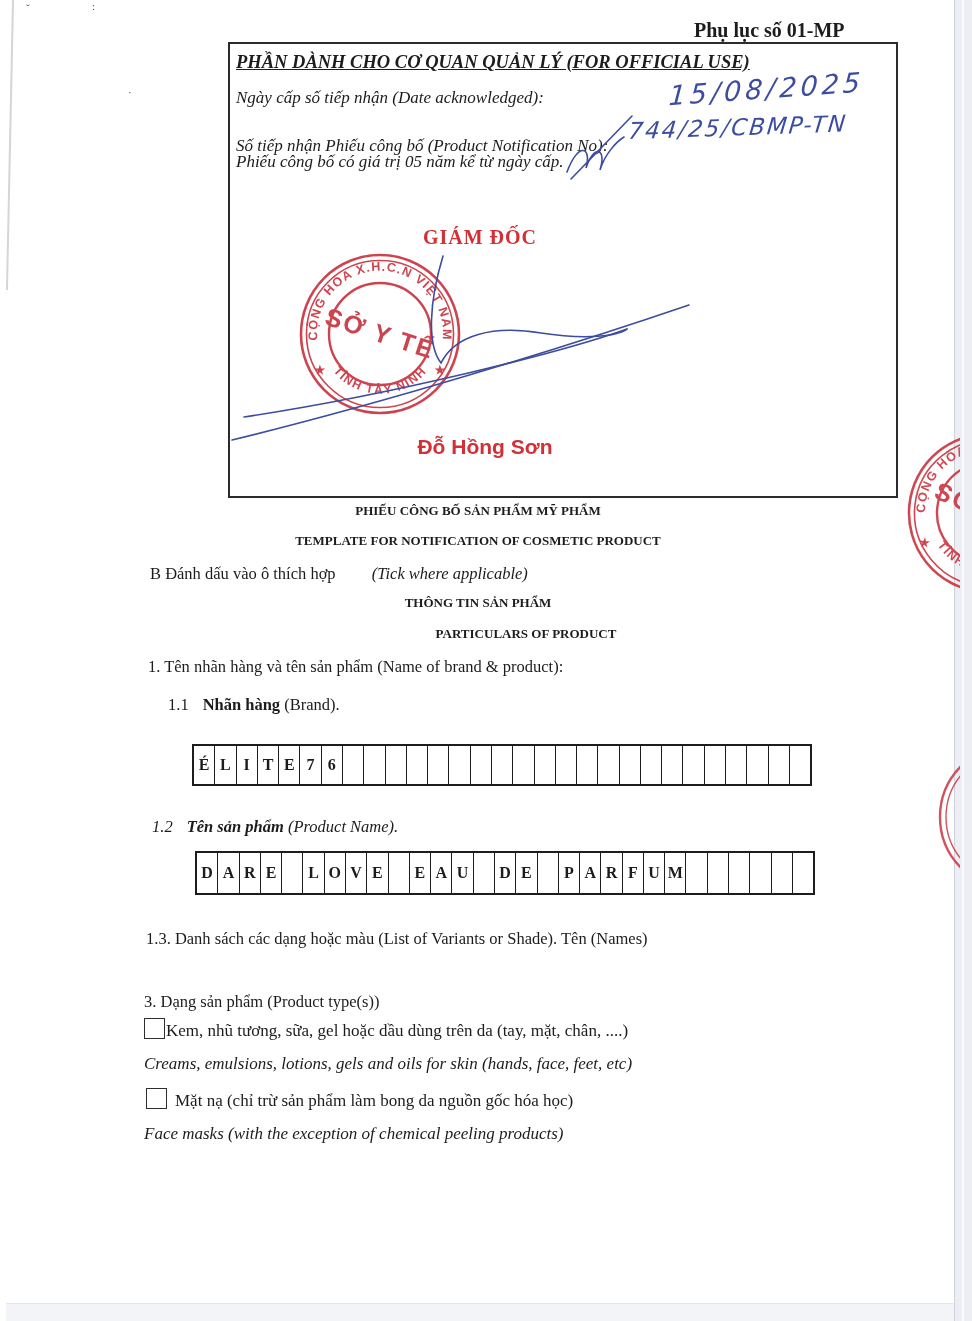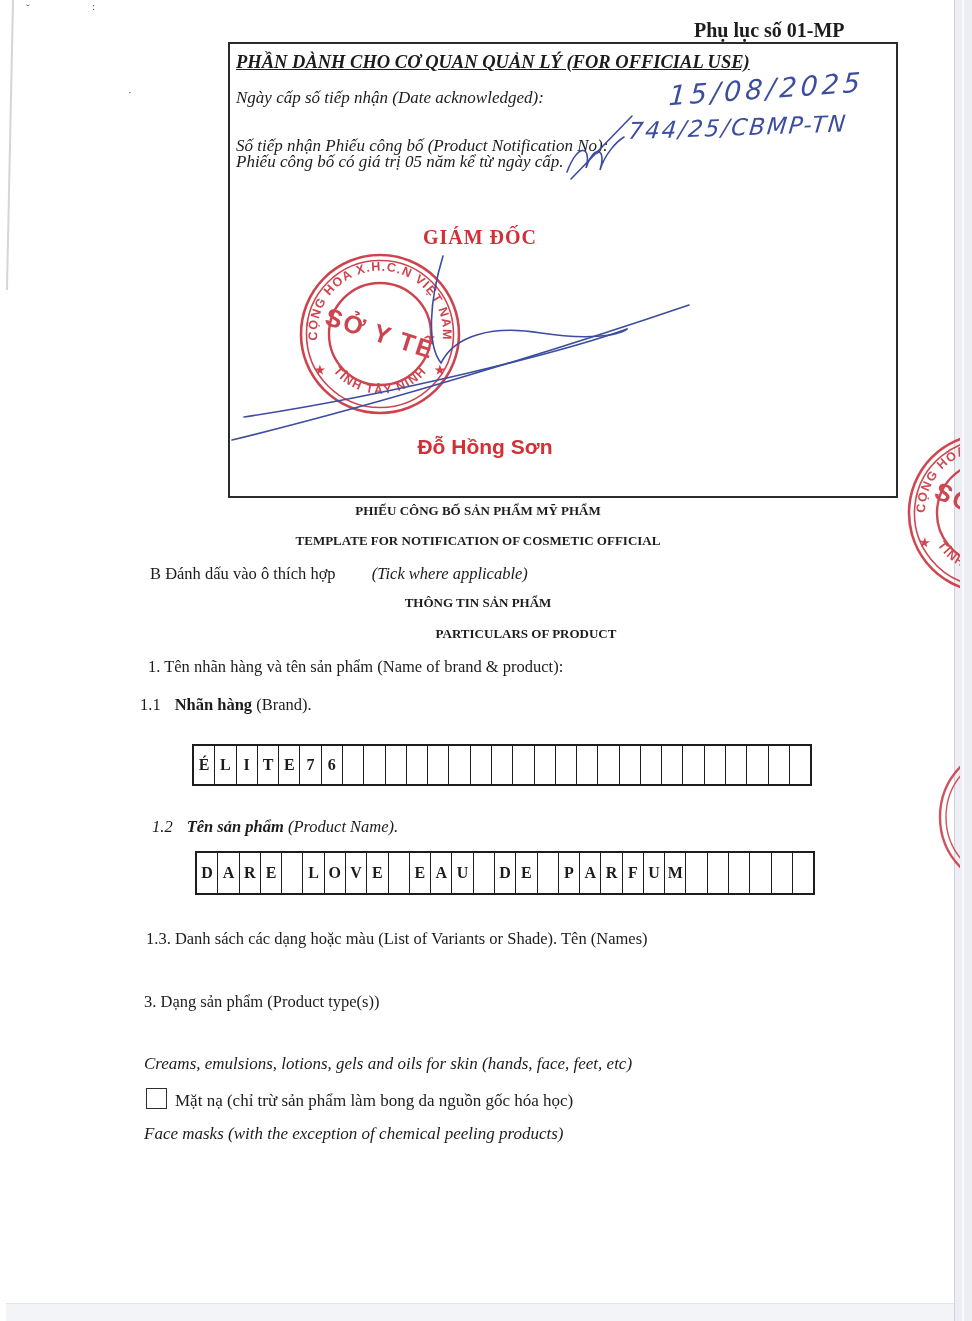--- a/index.html
+++ b/index.html
@@ -51,21 +51,21 @@
   
   .center-line{position:absolute;left:0;width:956px;text-align:center;
     font-weight:bold;font-size:13px;white-space:nowrap;}
   .t-vi-main{top:503px;}
   .t-en-main{top:533px;}
   .t-vi-info{top:595px;}
   .t-en-info{top:626px;padding-left:48px;}
   .body-line{position:absolute;font-size:16.5px;white-space:nowrap;}
   .tick-line{left:150px;top:564px;}
   .s1{left:148px;top:657px;}
-  .s11{left:140px;top:695px;}
+  .s11{left:168px;top:695px;}
   .s12{left:152px;top:817px;font-style:italic;}
   .s13{left:146px;top:929px;}
   .s2{left:144px;top:992px;}
   .num-gap{display:inline-block;width:14px;}
   .bold{font-weight:bold;}
   .it{font-style:italic;margin-left:32px;}
 
   .char-grid{position:absolute;display:flex;border:2px solid #1d1d1d;background:#fff;}
   .brand-grid{left:192px;top:744px;width:616px;height:38px;}
   .product-grid{left:195px;top:851px;width:616px;height:40px;}
@@ -140,21 +140,21 @@
         <path d="M 213 212 C 199 258 197 301 211 319 C 225 291 263 281 311 289 C 356 296 389 292 397 285"></path>
         <path d="M 397 285 C 330 309 160 351 14 373"></path>
         <path d="M 2 396 C 150 360 330 305 459 261"></path>
       </g>
     </svg>
 
     <div class="director-name">Đỗ Hồng Sơn</div>
   </div>
 
   <div class="center-line t-vi-main">PHIẾU CÔNG BỐ SẢN PHẨM MỸ PHẨM</div>
-  <div class="center-line t-en-main">TEMPLATE FOR NOTIFICATION OF COSMETIC OFFICIAL</div>
+  <div class="center-line t-en-main">TEMPLATE FOR NOTIFICATION OF COSMETIC PRODUCT</div>
   <div class="body-line tick-line">
     <span>B Đánh dấu vào ô thích hợp </span><span class="it">(Tick where applicable)</span>
   </div>
   <div class="center-line t-vi-info">THÔNG TIN SẢN PHẨM</div>
   <div class="center-line t-en-info">PARTICULARS OF PRODUCT</div>
 
   <div class="body-line s1">1. Tên nhãn hàng và tên sản phẩm (Name of brand &amp; product):</div>
 
   <div class="body-line s11">
     <span>1.1</span><span class="num-gap"></span><span class="bold">Nhãn hàng</span><span> (Brand).</span>
@@ -223,20 +223,23 @@
       <span class="cell"></span>
       <span class="cell"></span>
       <span class="cell"></span>
       <span class="cell"></span>
     </div>
 
   <div class="body-line s13">1.3. Danh sách các dạng hoặc màu (List of Variants or Shade). Tên (Names)</div>
 
   <div class="body-line s2">3. Dạng sản phẩm (Product type(s))</div>
 
+  <div class="cb-line cb1">
+    <span class="checkbox"></span><span>Kem, nhũ tương, sữa, gel hoặc dầu dùng trên da (tay, mặt, chân, ....)</span>
+  </div>
   <div class="en-line en1">Creams, emulsions, lotions, gels and oils for skin (hands, face, feet, etc)</div>
 
   <div class="cb-line cb2">
     <span class="checkbox"></span><span>Mặt nạ (chỉ trừ sản phẩm làm bong da nguồn gốc hóa học)</span>
   </div>
   <div class="en-line en2">Face masks (with the exception of chemical peeling products)</div>
 
   <div class="stamp-wrap stamp-wrap-2">
     <svg viewBox="0 0 200 200">
       <circle class="stamp-ring" cx="100" cy="100" r="79" stroke-width="2.6"></circle>

